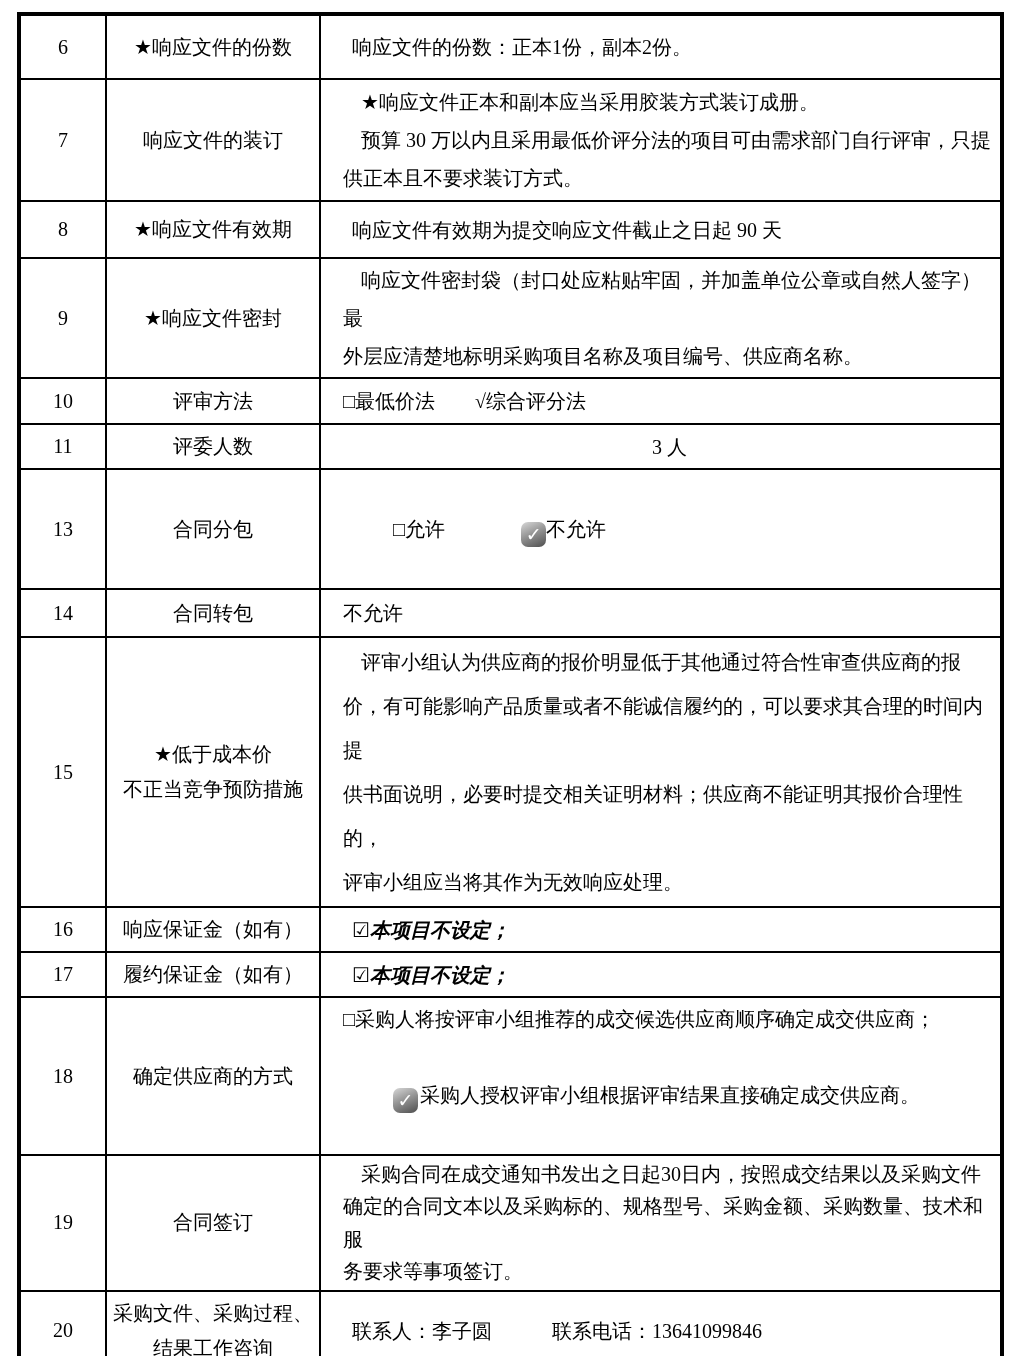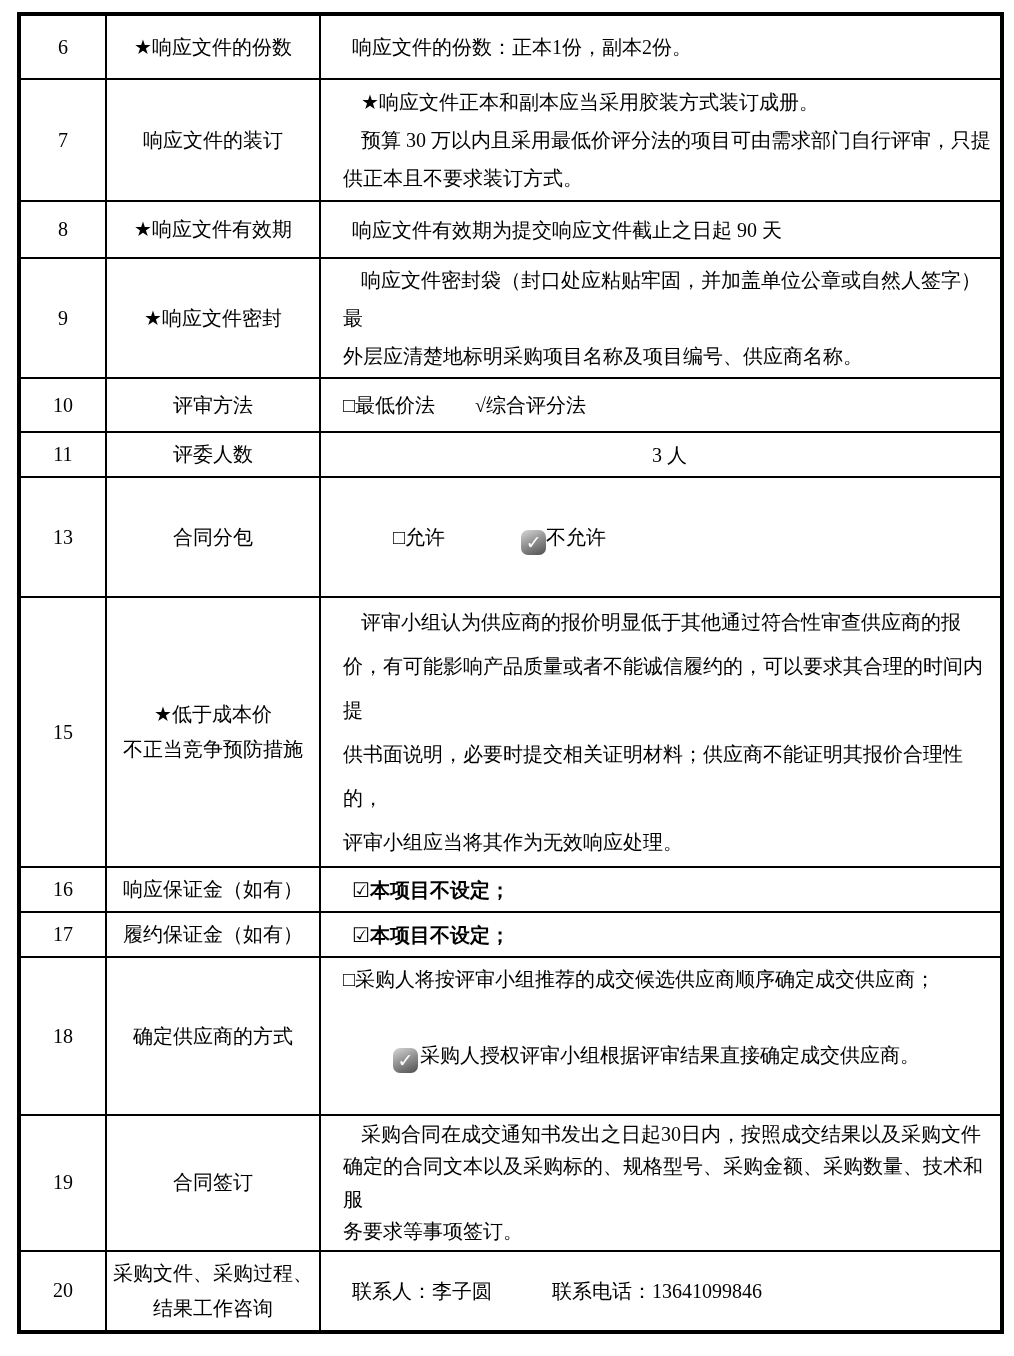--- a/index.html
+++ b/index.html
@@ -26,21 +26,21 @@
   .hd td { font-size: 21px; text-align: center; height: 57px; }
   .c1 { text-align: center; font-size: 20px; }
   .c2 { text-align: center; font-size: 20px; white-space: pre-line; line-height: 1.75; padding: 4px 2px; }
   .c3 { font-size: 20px; padding: 2px 4px 2px 22px; }
   .ln { white-space: pre-wrap; line-height: 1.9; }
   .lh-m .ln { line-height: 1.62; }
   .lh-xl .ln { line-height: 2.2; }
   .ind { text-indent: 0.9em; }
   .ind-s { text-indent: 0.45em; }
   .center { text-align: center; }
-  .bold { font-weight: bold; }
+  .bold { font-weight: bold; font-style: italic; }
   .badge {
     display: inline-block;
     width: 25px; height: 25px;
     border-radius: 7px;
     background: linear-gradient(155deg, var(--badge-gradient-light, #d8d8d8) 0%, #969696 45%, var(--badge-gradient-dark, #4e4e4e) 100%);
     color: #fff;
     text-align: center;
     line-height: 25px;
     font-size: 19px;
     font-weight: bold;
@@ -92,21 +92,21 @@
 
     <tr style="height:86px">
       <td class="c1">9</td>
       <td class="c2">★响应文件密封</td>
       <td class="c3">
         <div class="ln ind">响应文件密封袋（封口处应粘贴牢固，并加盖单位公章或自然人签字）最</div>
         <div class="ln">外层应清楚地标明采购项目名称及项目编号、供应商名称。</div>
       </td>
     </tr>
 
-    <tr style="height:54px">
+    <tr style="height:46px">
       <td class="c1">10</td>
       <td class="c2">评审方法</td>
       <td class="c3">
         <div class="ln">□最低价法　　√综合评分法</div>
       </td>
     </tr>
 
     <tr style="height:30px">
       <td class="c1">11</td>
       <td class="c2">评委人数</td>
@@ -119,20 +119,27 @@
     <tr style="height:49px">
       <td class="c1">13</td>
       <td class="c2">合同分包</td>
       <td class="c3">
         <div class="ln">
           <span>□允许</span><span class="badge gap"><span>✓</span></span><span>不允许</span>
         </div>
       </td>
     </tr>
 
+    <tr style="height:48px">
+      <td class="c1">14</td>
+      <td class="c2">合同转包</td>
+      <td class="c3">
+        <div class="ln">不允许</div>
+      </td>
+    </tr>
 
     <tr class="lh-xl" style="height:190px">
       <td class="c1">15</td>
       <td class="c2">★低于成本价
 不正当竞争预防措施</td>
       <td class="c3">
         <div class="ln ind">评审小组认为供应商的报价明显低于其他通过符合性审查供应商的报</div>
         <div class="ln">价，有可能影响产品质量或者不能诚信履约的，可以要求其合理的时间内提</div>
         <div class="ln">供书面说明，必要时提交相关证明材料；供应商不能证明其报价合理性的，</div>
         <div class="ln">评审小组应当将其作为无效响应处理。</div>

